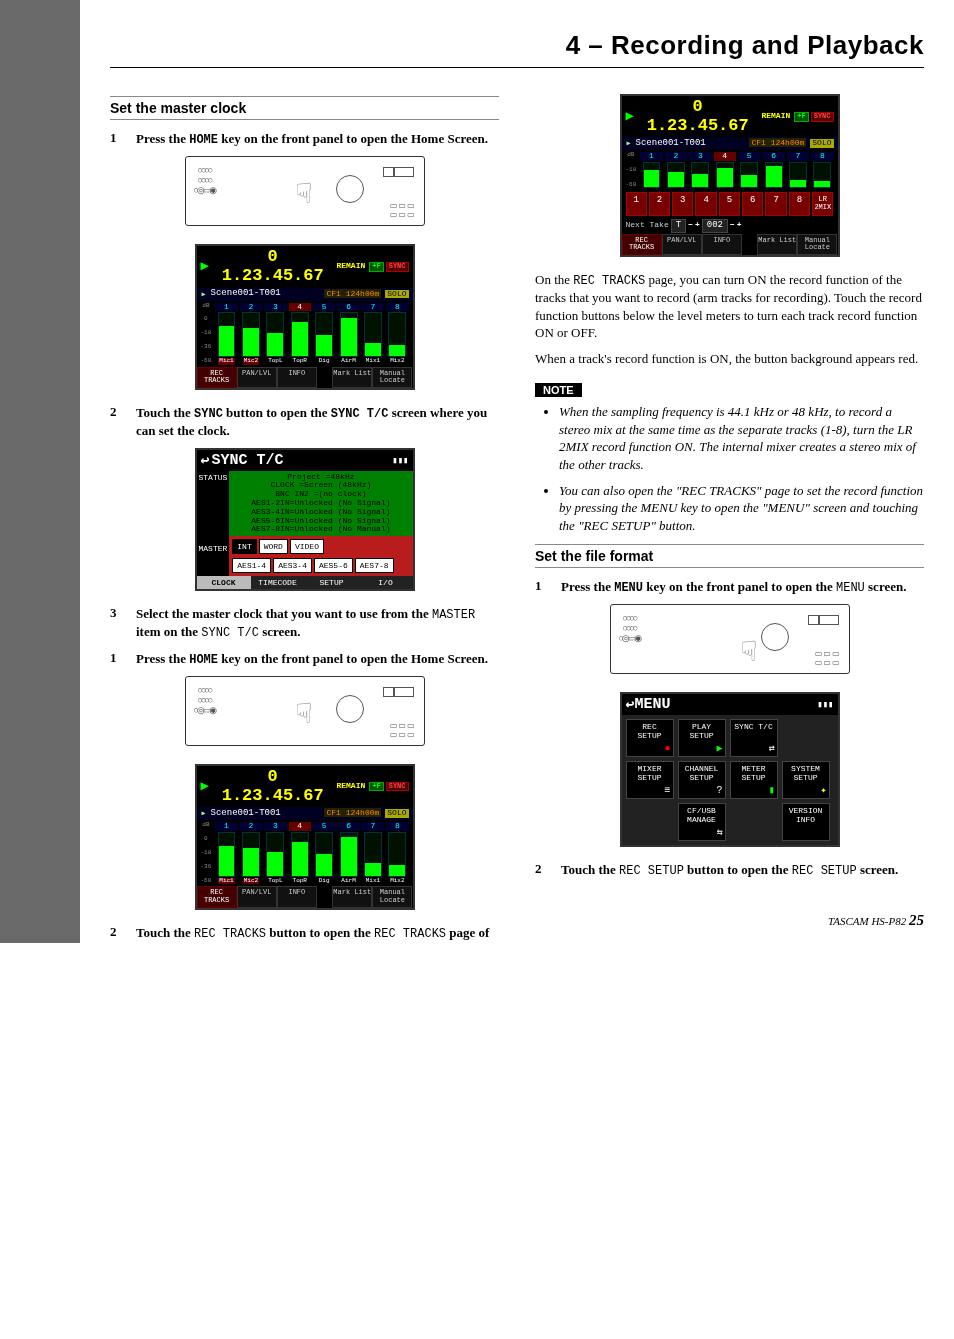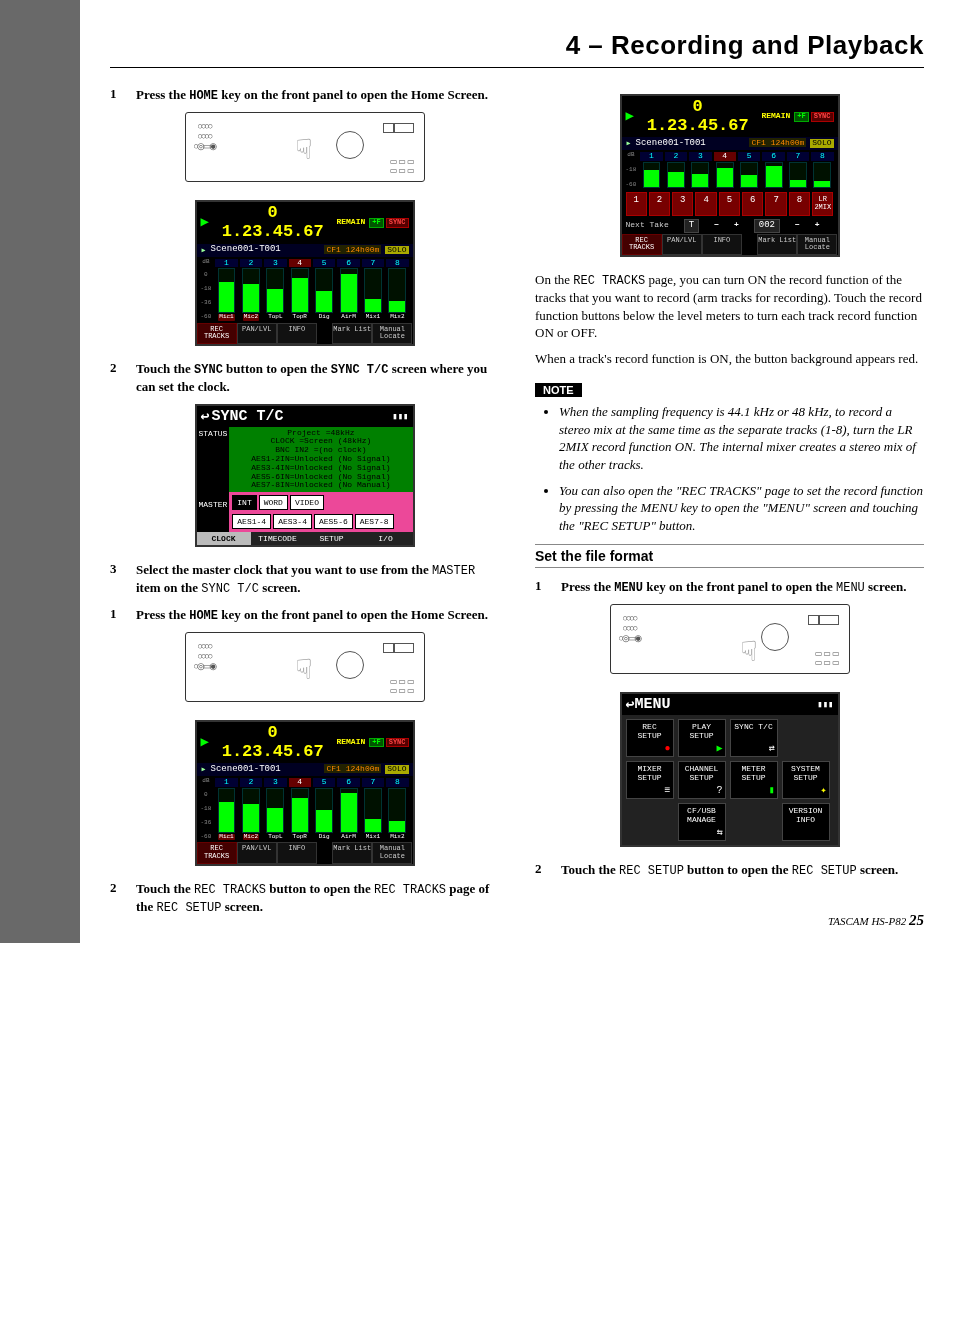--- a/index.html
+++ b/index.html
@@ -90,37 +90,37 @@
   .lcd .mcol .bar { flex:1; width:80%; background:#010; position:relative; border:1px solid #033;}
   .lcd .mcol .fill { position:absolute; bottom:0; left:0; right:0; background:linear-gradient(#0f0,#0f0);}
   .lcd .mcol .lbl { font-size:6px; color:#fff; }
   .lcd .mcol .lbl-r { background:#600; color:#fff; padding:0 1px; border-radius:1px;}
   .lcd .btnrow { display:flex; padding: 0; }
   .lcd .btnrow .b { flex:1; background:#111; color:#ccc; border:1px solid #333; font-size:7px; text-align:center; padding:2px 0;}
   .lcd .btnrow .r { background:#400; color:#fff; border-color:#600;}
 
   .lcd .rec-btnrow { display:flex; gap:2px; padding:2px 4px;}
   .lcd .rec-btnrow .rb { flex:1; background:#700; color:#fff; border:1px solid #a00; font-size:9px; text-align:center; padding:3px 0;}
-  .lcd .nt { display:flex; align-items:center; gap:15px; padding:1px 4px; font-size:8px; color:#ccc;}
+  .lcd .nt { display:flex; align-items:center; gap:2px; padding:1px 4px; font-size:8px; color:#ccc;}
   .lcd .nt .box { background:#222; border:1px solid #444; color:#fff; padding:1px 4px; font-size:9px;}
   .lcd .nt .m { color:#fff; font-weight:700; }
 
   .lcd-sync {
     width: 220px; display:inline-block; background:#ccc; border:2px solid #333;
     font-family:"Courier New",monospace; font-size:10px;
   }
   .lcd-sync .ti { background:#000; color:#fff; font-size:15px; font-weight:700; padding:1px 4px; display:flex; align-items:center; gap:2px;}
   .lcd-sync .ti .ic { color:#fff; }
   .lcd-sync .ti .bat { margin-left:auto; font-size:9px;}
   .lcd-sync .status { display:flex; }
   .lcd-sync .status .lab { background:#000; color:#fff; font-size:8px; padding:2px; }
   .lcd-sync .status .body { flex:1; background:#008000; color:#000; font-size:8px; padding:2px 3px; line-height:1.1;}
   .lcd-sync .master { display:flex; }
   .lcd-sync .master .lab { background:#000; color:#fff; font-size:8px; padding:8px 2px; }
-  .lcd-sync .master .body { flex:1; background:#ec4899; padding:3px; display:flex; flex-wrap:wrap; gap:2px;}
+  .lcd-sync .master .body { flex:1; background:#b91c1c; padding:3px; display:flex; flex-wrap:wrap; gap:2px;}
   .lcd-sync .mbtn { background:#fff; border:1px solid #000; font-size:8px; padding:2px 4px; }
   .lcd-sync .mbtn.sel { background:#000; color:#fff;}
   .lcd-sync .tabs { display:flex; background:#333;}
   .lcd-sync .tabs .t { flex:1; font-size:8px; color:#fff; text-align:center; padding:2px; background:#222;}
   .lcd-sync .tabs .t.sel { background:#bbb; color:#000; font-weight:700;}
 
   .lcd-menu {
     width: 220px; display:inline-block; background:#000; border:2px solid #333;
     font-family:"Courier New",monospace;
   }
@@ -139,20 +139,21 @@
 
 <div class="leftband"></div>
 <div class="page">
 
   <div class="chapter-title">4 – Recording and Playback</div>
 
   <div class="columns">
 
     <div class="col">
 
+      <div class="section-title">Set the master clock</div>
 
       <ol class="steps">
         <li>
           <span class="num">1</span>
           <span class="txt">
             <span class="bold"><span>Press the </span><span class="mono">HOME</span><span> key on the front panel to open the Home Screen.</span></span>
           </span>
         </li>
       </ol>
 

